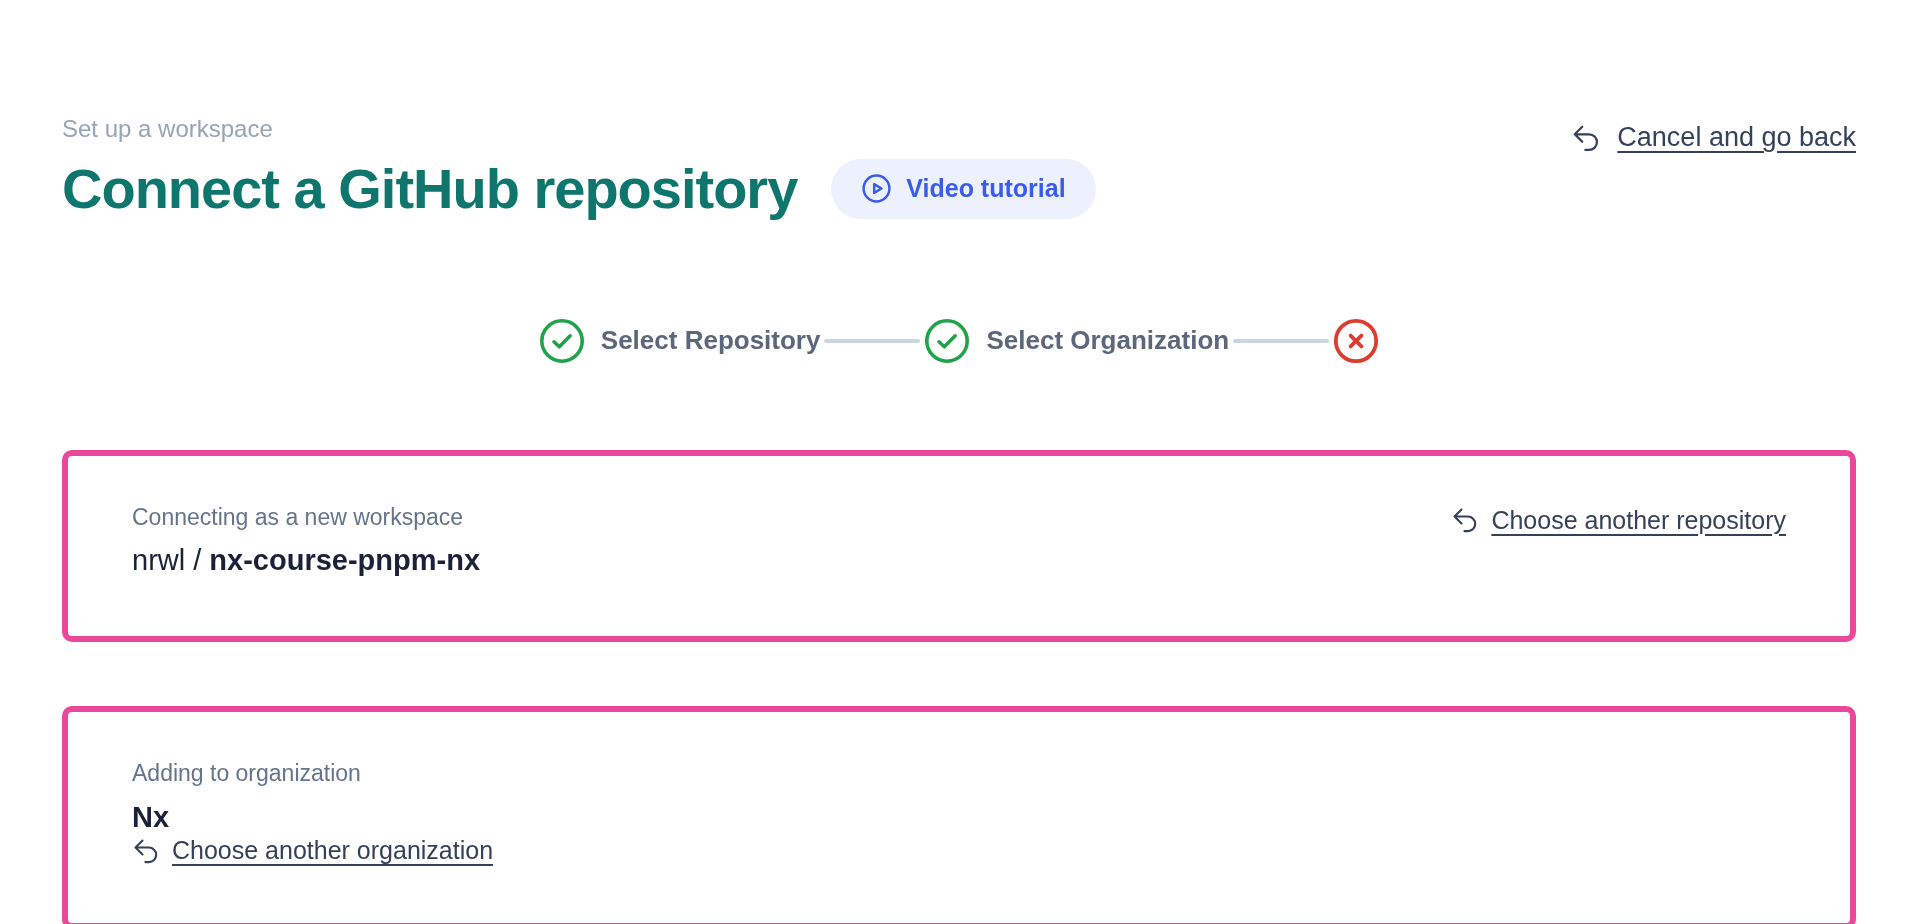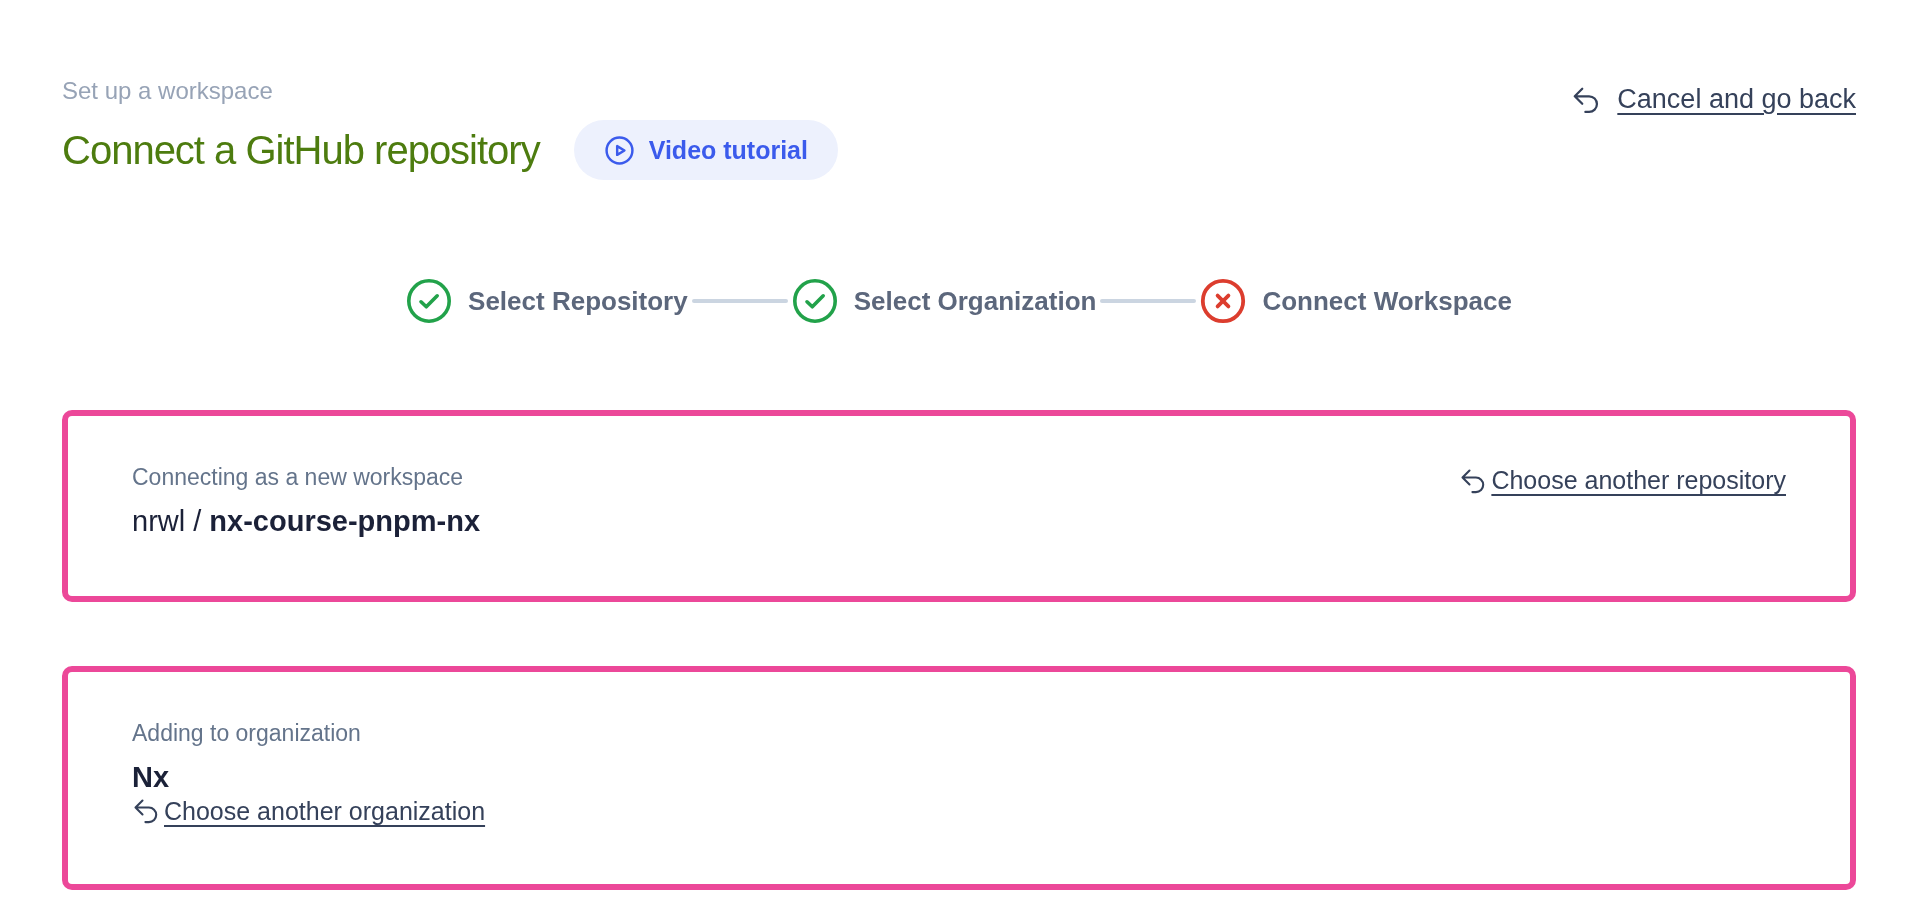--- a/index.html
+++ b/index.html
@@ -6,21 +6,21 @@
   html, body { width: 1924px; height: 924px; }
   body {
     background: #ffffff;
     font-family: "Liberation Sans", sans-serif;
     color: #161b30;
     overflow: hidden;
   }
   .page {
     width: 1924px;
     height: 696px;
-    padding: 76px 68px 0 62px;
+    padding: 114px 68px 0 62px;
   }
 
   
   .header {
     display: flex;
     justify-content: space-between;
     align-items: flex-start;
   }
   .eyebrow {
     font-size: 24px;
@@ -28,25 +28,25 @@
     color: #97a3b6;
     font-weight: 400;
   }
   .title-row {
     display: flex;
     align-items: center;
     gap: 34px;
     margin-top: 14px;
   }
   h1.page-title {
-    font-size: 40px;
+    font-size: 56px;
     line-height: 1.1;
-    font-weight: 400;
+    font-weight: 700;
     letter-spacing: -1px;
-    color: #4d7c0f;
+    color: #0f766e;
   }
   .video-pill {
     display: inline-flex;
     align-items: center;
     gap: 14px;
     height: 60px;
     padding: 0 30px;
     border-radius: 9999px;
     background: #edf1fd;
     border: none;
@@ -124,21 +124,21 @@
     margin-top: 12px;
     font-size: 29px;
     color: #1b2138;
     font-weight: 500;
     line-height: 1.2;
   }
   .card-value .value-name { font-weight: 700; text-align: right; }
   .card-link {
     display: inline-flex;
     align-items: center;
-    gap: 4px;
+    gap: 12px;
     color: #35415a;
     font-size: 25px;
     font-weight: 500;
     text-decoration: none;
     margin-top: 2px;
     white-space: nowrap;
   }
   .card-link .link-text { text-decoration: underline; text-underline-offset: 5px; }
   .card-link svg { display: block; }
 </style>
@@ -199,21 +199,20 @@
 
     <div class="connector"></div>
 
     <div class="step">
       <span class="step-icon">
         <svg viewBox="0 0 46 46" fill="none" stroke="#dc3d2e" stroke-width="3.8" stroke-linecap="round" stroke-linejoin="round">
           <circle cx="23" cy="23" r="20.2"></circle>
           <path d="M17.6 17.6l10.8 10.8M28.4 17.6L17.6 28.4"></path>
         </svg>
       </span>
-      <span class="step-label">Connect Workspace</span>
     </div>
 
   </div>
 
   <div class="card">
     <div>
       <div class="card-label">Connecting as a new workspace</div>
       <div class="card-value"><span>nrwl / </span><span class="value-name">nx-course-pnpm-nx</span></div>
     </div>
     <a href="#" class="card-link">

